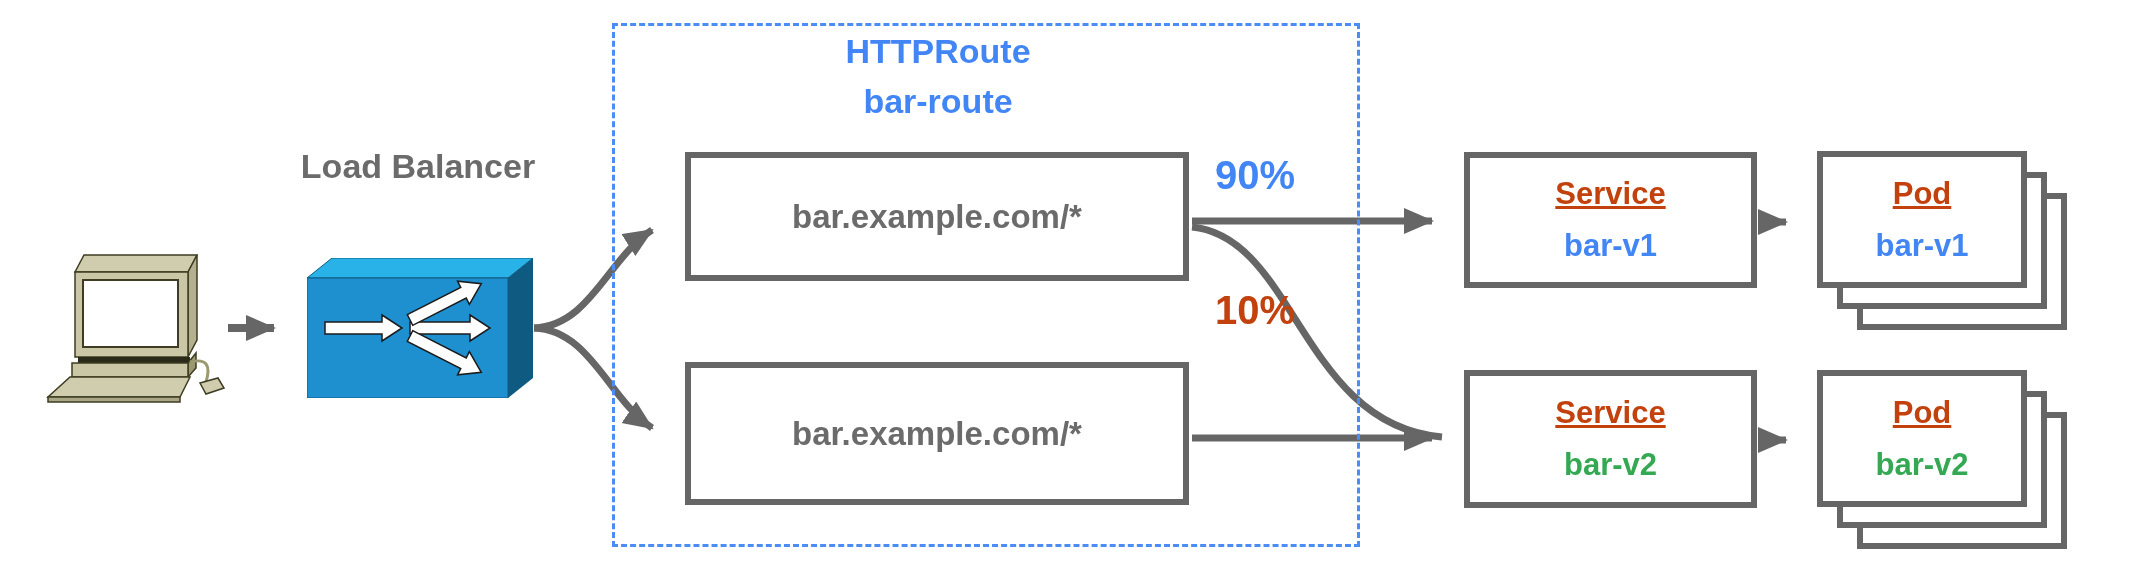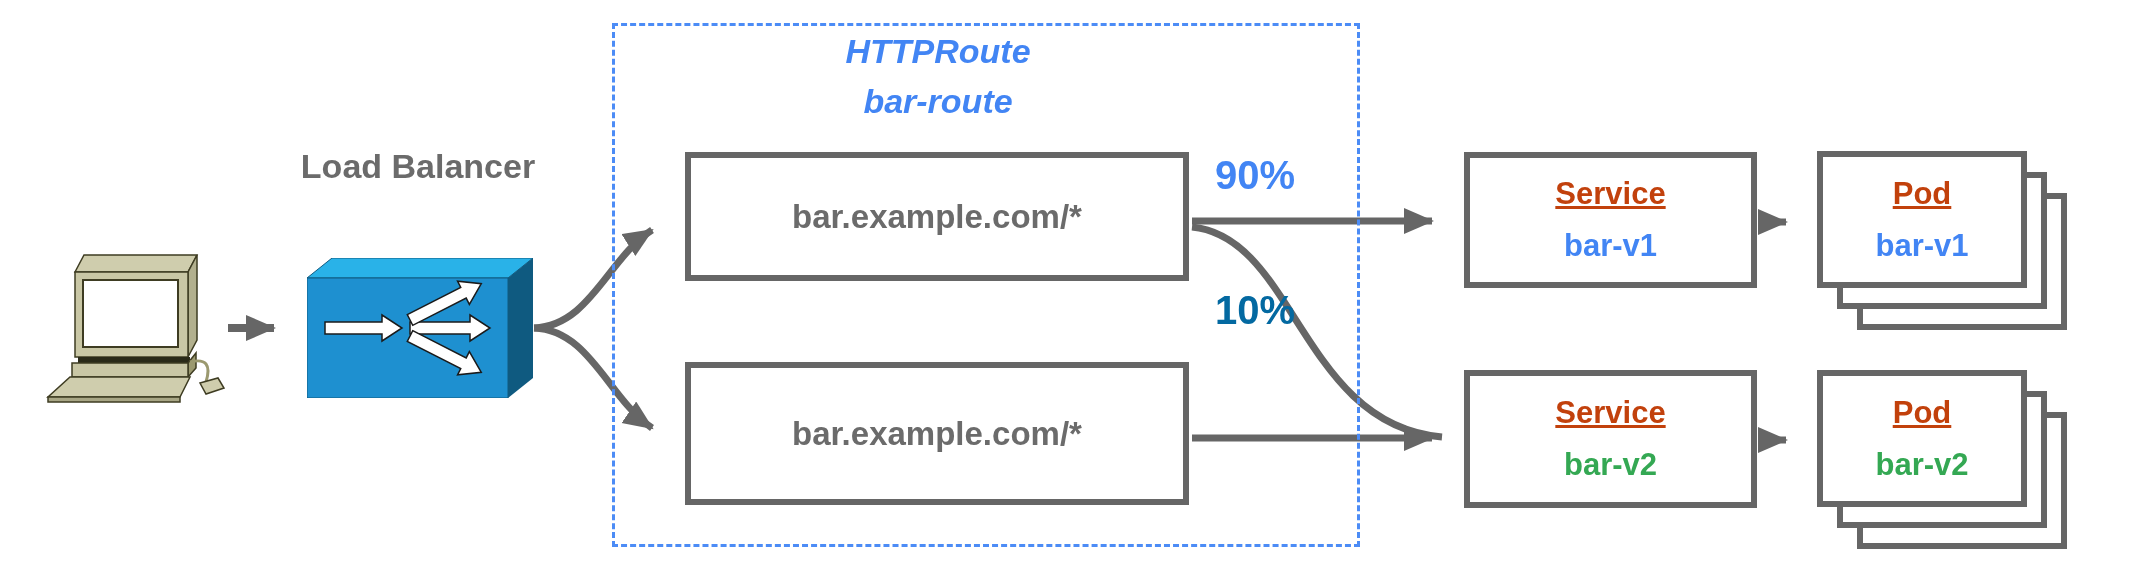--- a/index.html
+++ b/index.html
@@ -23,21 +23,21 @@
   }
   .group-title{
     position:absolute;text-align:center;font-size:34px;font-weight:bold;
     color:#4285F4;line-height:50px;
   }
   .weight-label{
     position:absolute;font-size:40px;font-weight:bold;line-height:40px;
     text-align:center;
   }
   .w-blue{color:#4285F4;}
-  .w-green{color:#0369a1;}
+  .w-green{color:#c2410c;}
   .lb-title{position:absolute;font-size:34px;text-align:center;line-height:36px;}
   .pod-stack{position:absolute;}
   .pod-layer{
     position:absolute;box-sizing:border-box;width:210px;height:137px;
     background:#ffffff;border:6px solid #666666;
   }
   svg{display:block;}
 </style>
 </head>
 <body>
@@ -86,21 +86,21 @@
       <g transform="translate(103,62) rotate(-27)">
         <polygon points="0,-6 60,-6 60,-13 80,0 60,13 60,6 0,6"></polygon>
       </g>
       <g transform="translate(103,78) rotate(27)">
         <polygon points="0,-6 60,-6 60,-13 80,0 60,13 60,6 0,6"></polygon>
       </g>
     </g>
   </svg>
 
   <div class="dashed-group" style="left:612px;top:23px;width:748px;height:524px;"></div>
-  <div class="group-title" style="left:612px;top:26px;width:652px;font-style:italic;">
+  <div class="group-title" style="left:612px;top:26px;width:652px;">
     <div>HTTPRoute</div>
     <div>bar-route</div>
   </div>
 
   <div class="node-box route-box" style="left:685px;top:152px;width:504px;height:129px;">
     <div>bar.example.com/*</div>
   </div>
 
   <div class="node-box route-box" style="left:685px;top:362px;width:504px;height:143px;">
     <div>bar.example.com/*</div>

